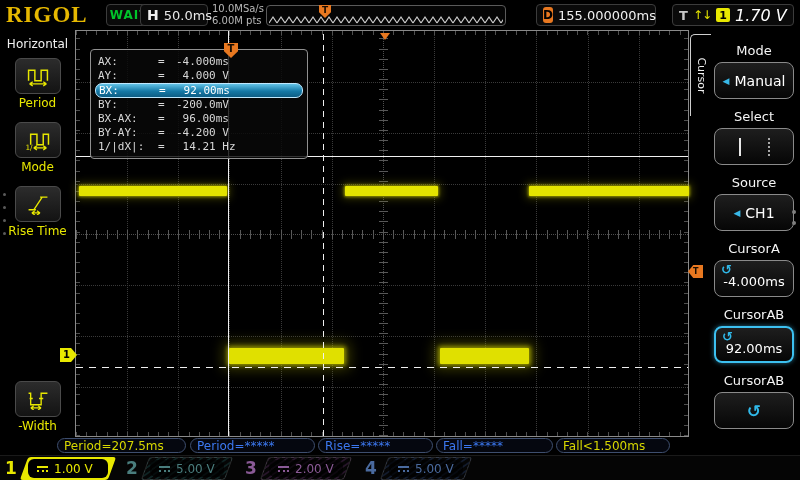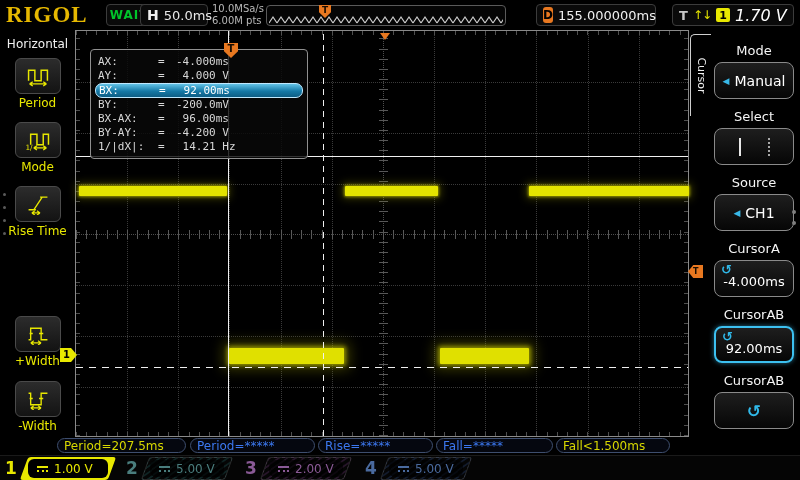--- a/index.html
+++ b/index.html
@@ -189,29 +189,20 @@
     <div class="lm-label">Mode</div>
   </div>
   <div class="lm-item" style="top:156px">
     <div class="lm-btn">
         <svg width="26" height="22" viewBox="0 0 24 21">
       <path d="M3 16 H8 L16 4 H21 M6 16 h4 M14 4 h4" fill="none" stroke="#e8e800" stroke-width="1.3"></path>
       <path d="M6 19 H14 M6 19 l3 -2 M6 19 l3 2 M14 19 l-3 -2 M14 19 l-3 2" fill="none" stroke="#e8e800" stroke-width="1.1"></path>
     </svg>
       </div>
     <div class="lm-label">Rise Time</div>
-  </div>
-  <div class="lm-item" style="top:286px">
-    <div class="lm-btn">
-        <svg width="26" height="22" viewBox="0 0 24 21">
-      <path d="M3 16 H5 V5 H15 V16 H21 M4 10 h3 M13 10 h4" fill="none" stroke="#e8e800" stroke-width="1.3"></path>
-      <path d="M5 19 H15 M5 19 l3 -2 M5 19 l3 2 M15 19 l-3 -2 M15 19 l-3 2" fill="none" stroke="#e8e800" stroke-width="1.1"></path>
-    </svg>
-      </div>
-    <div class="lm-label">+Width</div>
   </div>
   <div class="lm-item" style="top:351px">
     <div class="lm-btn">
         <svg width="26" height="22" viewBox="0 0 24 21">
       <path d="M3 5 H5 V16 H15 V5 H21 M4 10 h3 M13 10 h4" fill="none" stroke="#e8e800" stroke-width="1.3"></path>
       <path d="M5 19 H15 M5 19 l3 -2 M5 19 l3 2 M15 19 l-3 -2 M15 19 l-3 2" fill="none" stroke="#e8e800" stroke-width="1.1"></path>
     </svg>
       </div>
     <div class="lm-label">-Width</div>
   </div>

